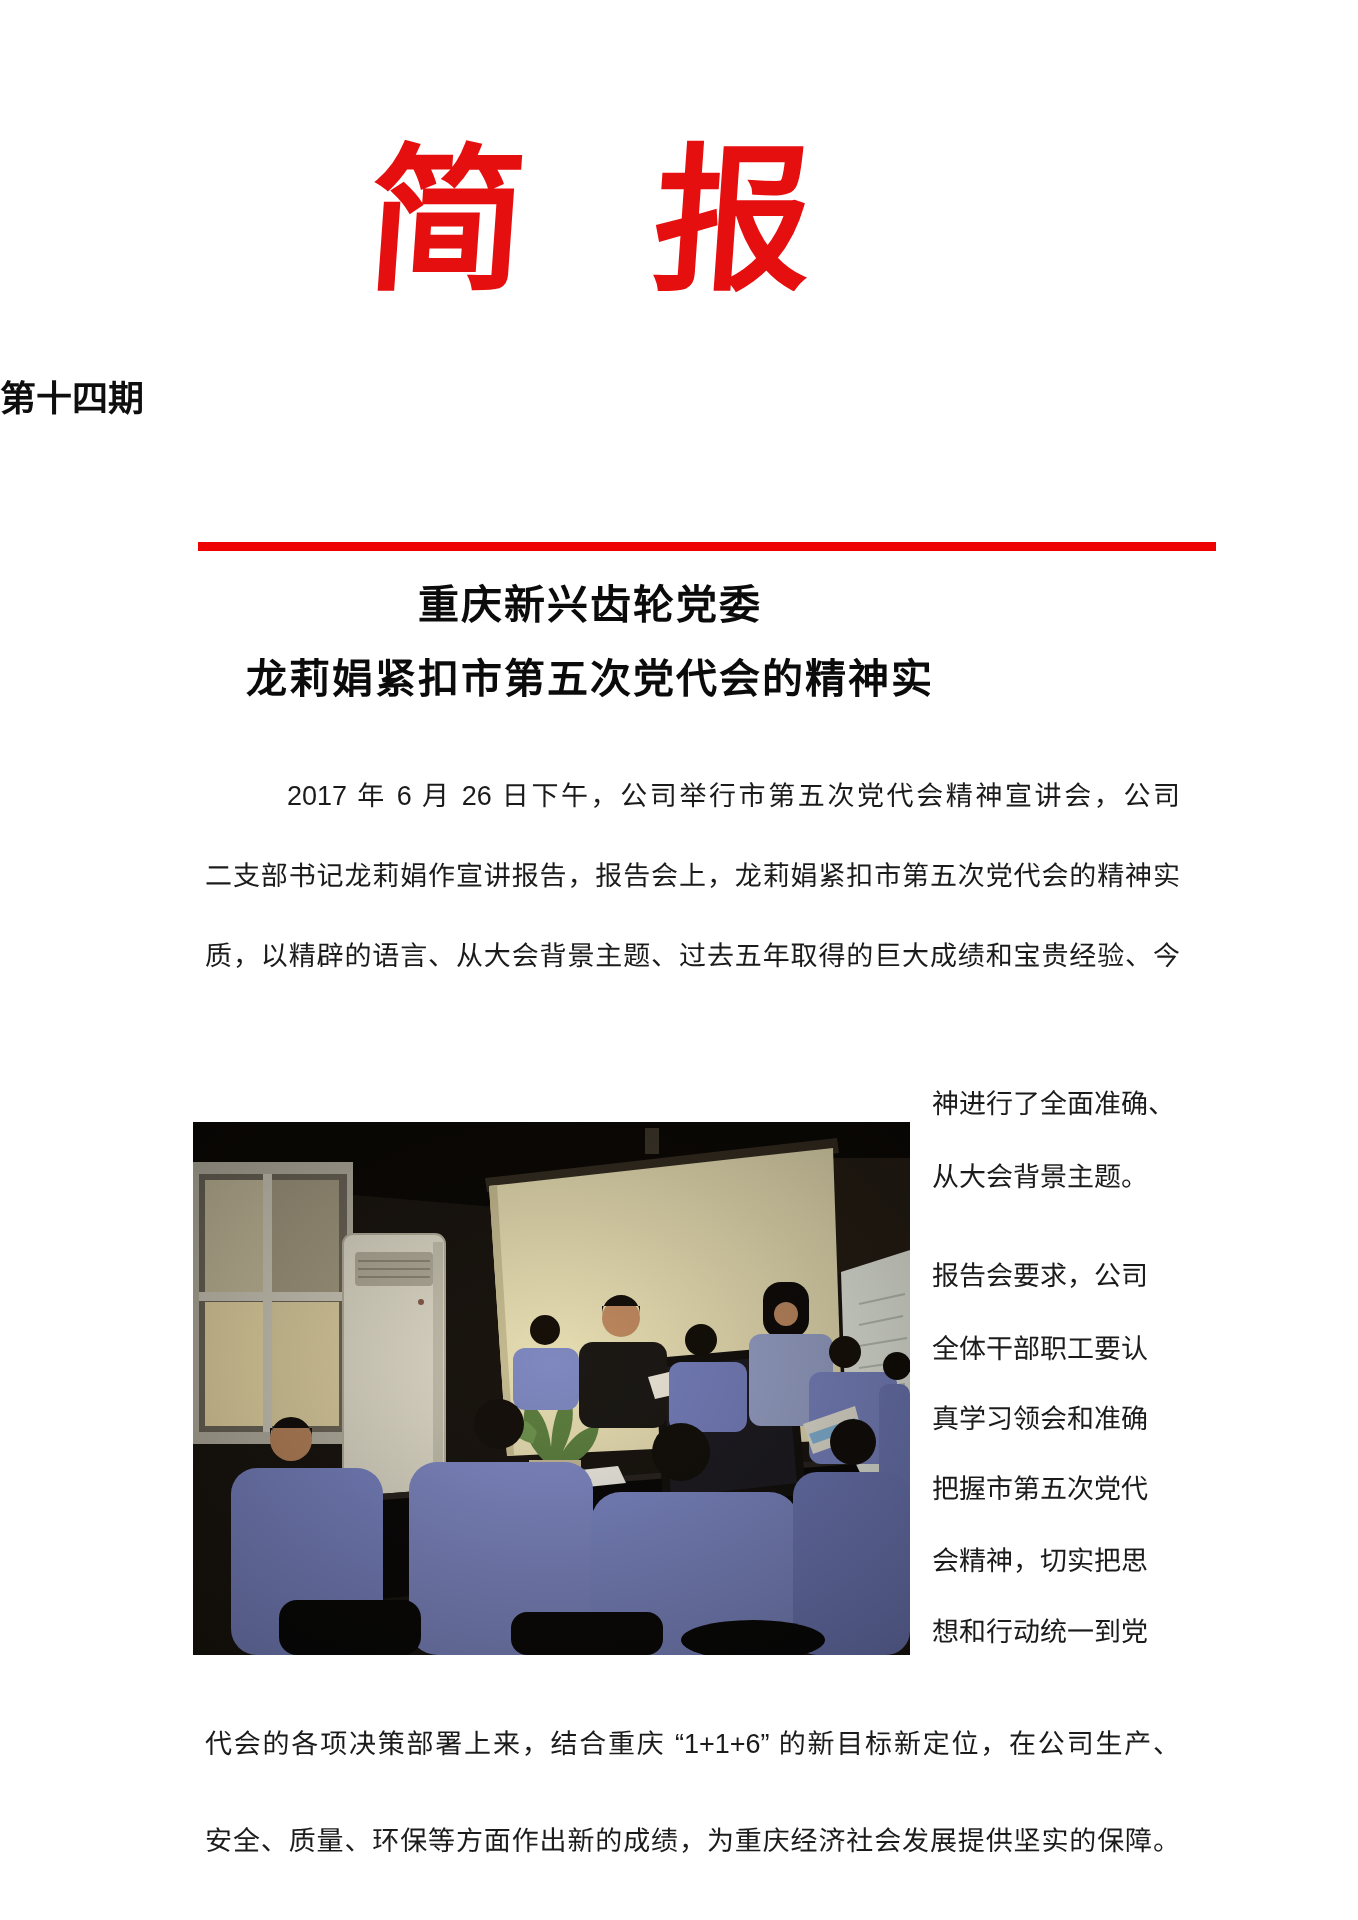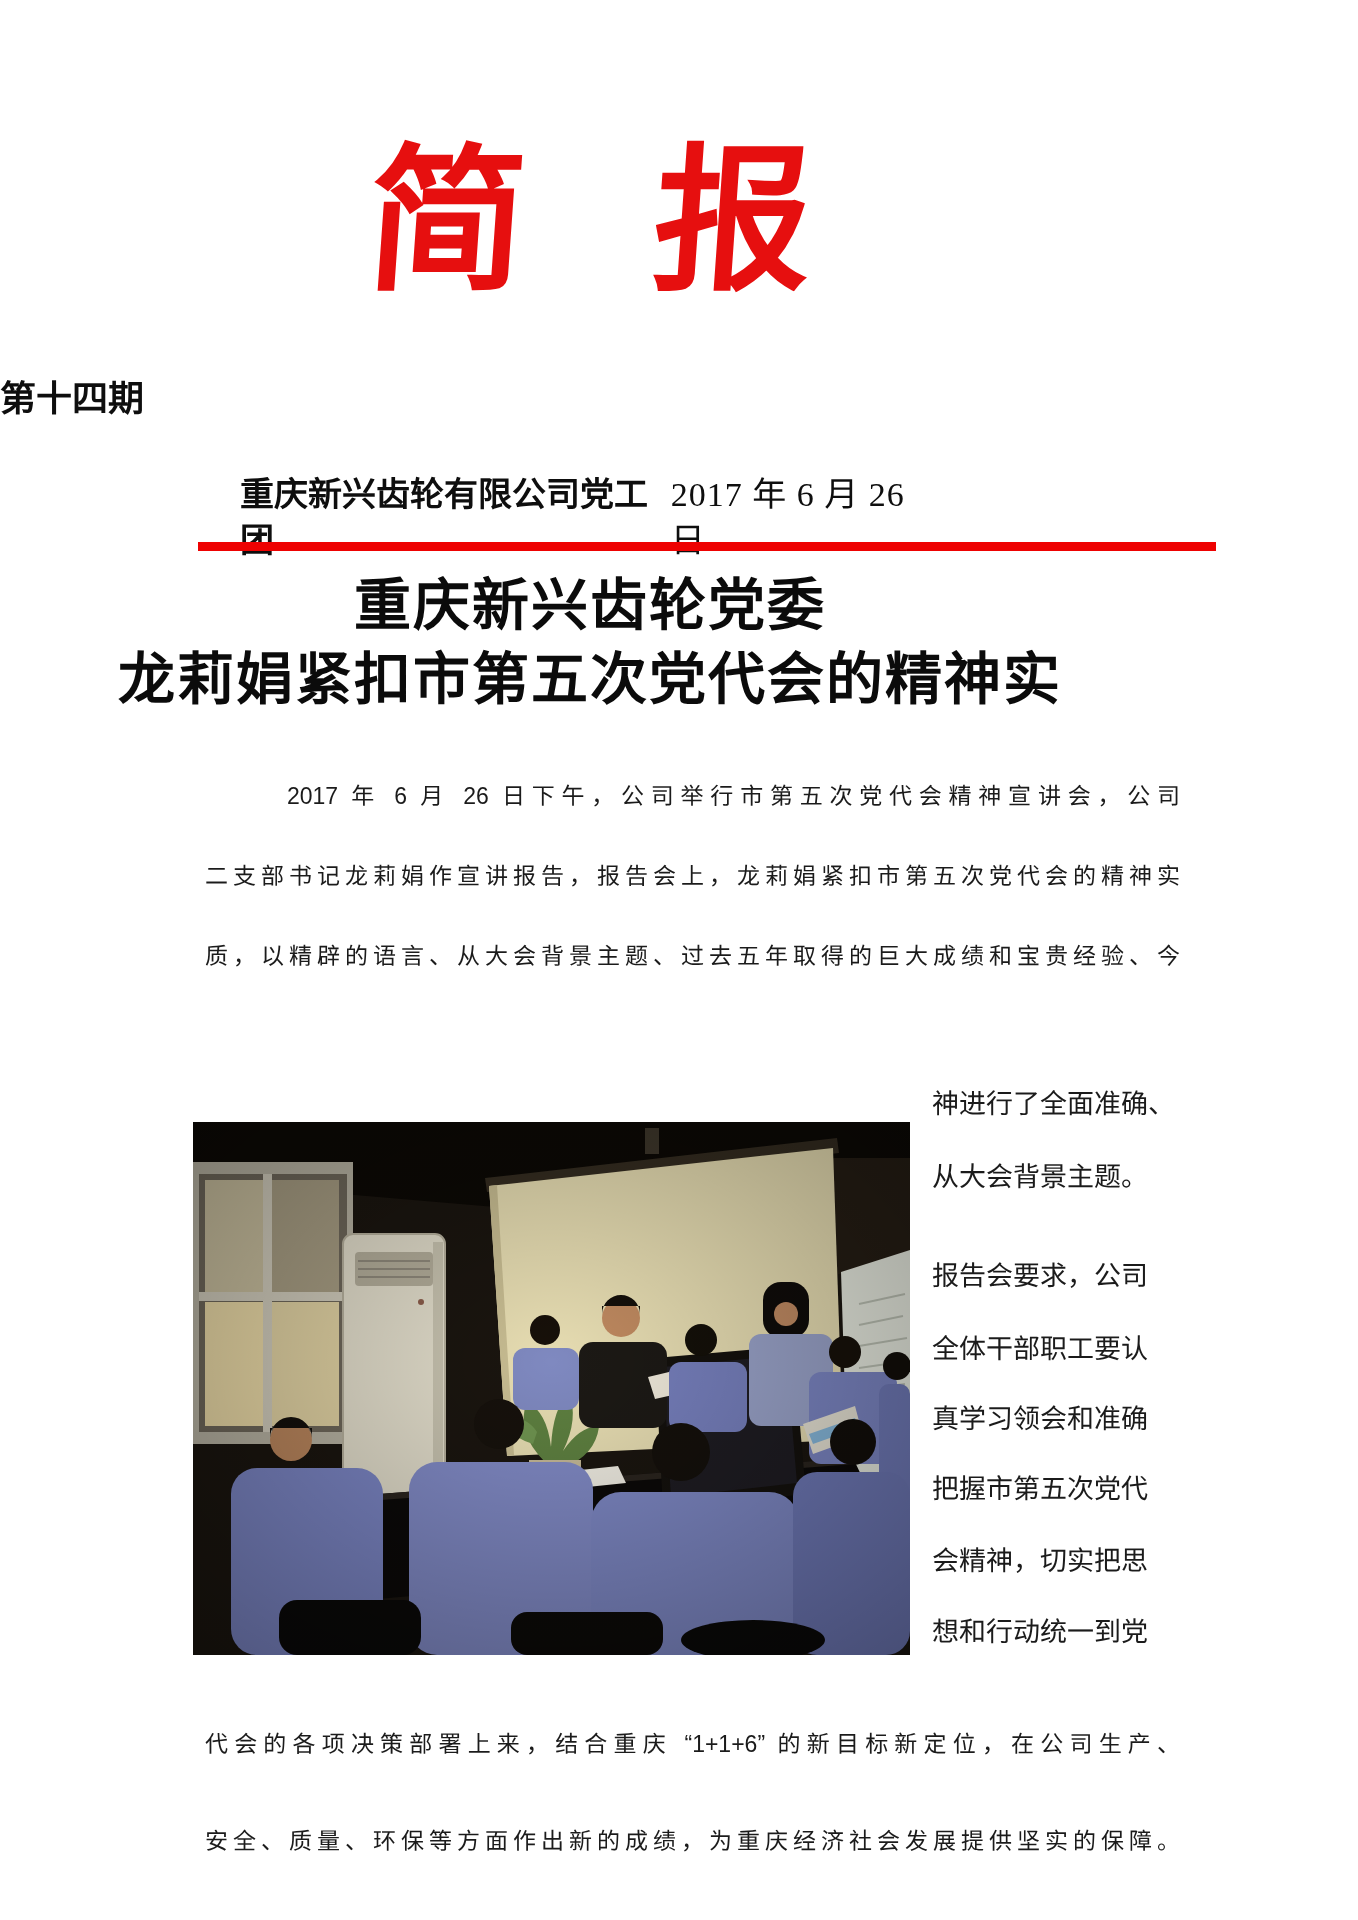--- a/index.html
+++ b/index.html
@@ -36,29 +36,29 @@
   }
   .org{font-family:"Liberation Serif", serif;font-weight:bold;}
   .pdate{font-family:"Liberation Serif", serif;font-weight:normal;letter-spacing:1px;}
   .rule{
     position:absolute;top:542px;left:198px;width:1018px;height:9px;
     background:#ee0202;
   }
   
   .hline{
     position:absolute;left:0;width:1180px;text-align:center;
-    font-weight:bold;font-size:57px;line-height:62px;color:#0b0b0b;
+    font-weight:bold;font-size:41px;line-height:62px;color:#0b0b0b;
     letter-spacing:2px;
   }
   .h1{top:574px;}
   .h2{top:648px;}
   
   .bl{
     position:absolute;left:205px;width:975px;
-    font-size:23px;line-height:36px;color:#1b1b1b;
+    font-size:27px;line-height:36px;color:#1b1b1b;
     white-space:nowrap;
   }
   .jl{white-space:normal;text-align:justify;text-align-last:justify;}
   .ind{text-indent:82px;}
   .rl{
     position:absolute;left:932px;width:248px;
     font-size:27px;line-height:36px;color:#1b1b1b;
     white-space:nowrap;
   }
   
@@ -70,24 +70,20 @@
 </style>
 </head>
 <body>
 
 <div class="page">
 
   <div class="title-row">
     <span class="tchar">简</span><span class="tchar">报</span>
   </div>
   <div class="issue">第十四期</div>
-  <div class="pubrow">
-    <span class="org">重庆新兴齿轮有限公司党工团</span>
-    <span class="pdate">2017 年 6 月 26 日</span>
-  </div>
   <div class="rule"></div>
 
   <div class="hline h1">重庆新兴齿轮党委</div>
   <div class="hline h2">龙莉娟紧扣市第五次党代会的精神实</div>
 
   <div class="bl jl ind" style="top:778px">2017 年 6 月 26 日下午，公司举行市第五次党代会精神宣讲会，公司</div>
   <div class="bl jl" style="top:938px">质，以精辟的语言、从大会背景主题、过去五年取得的巨大成绩和宝贵经验、今</div>
   <div class="bl jl" style="top:858px">二支部书记龙莉娟作宣讲报告，报告会上，龙莉娟紧扣市第五次党代会的精神实</div>
 
   <div class="photo">

